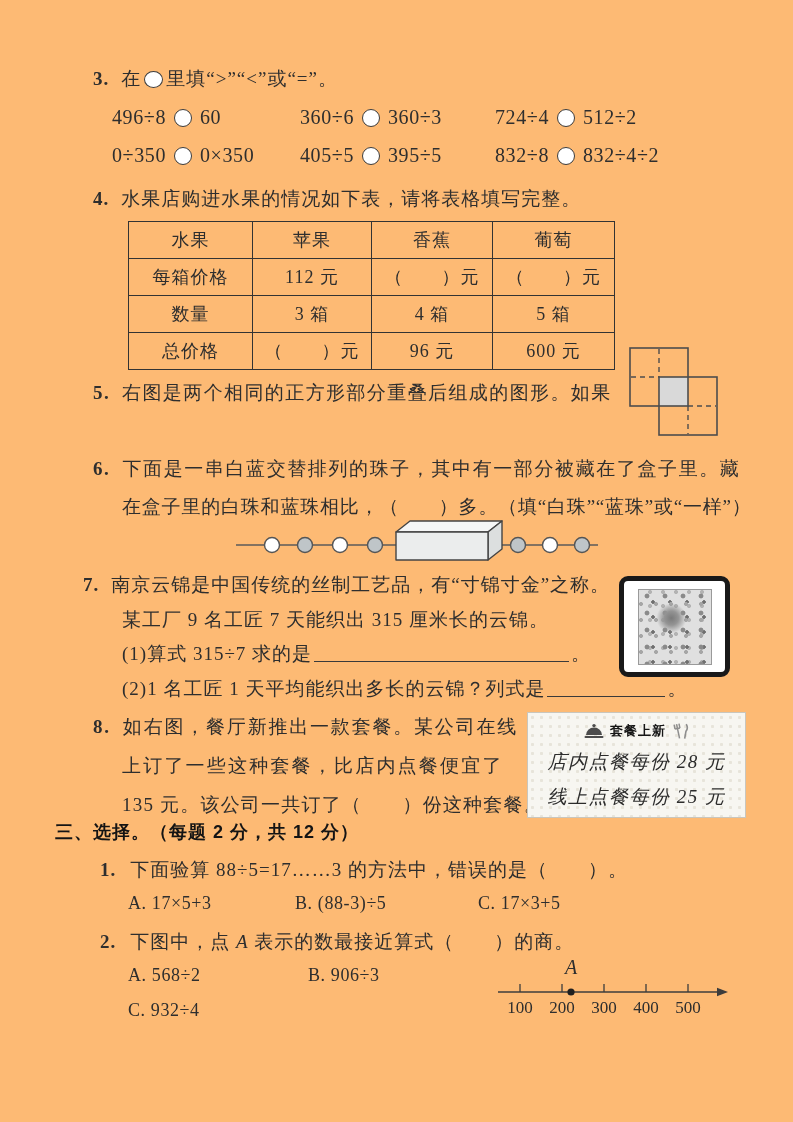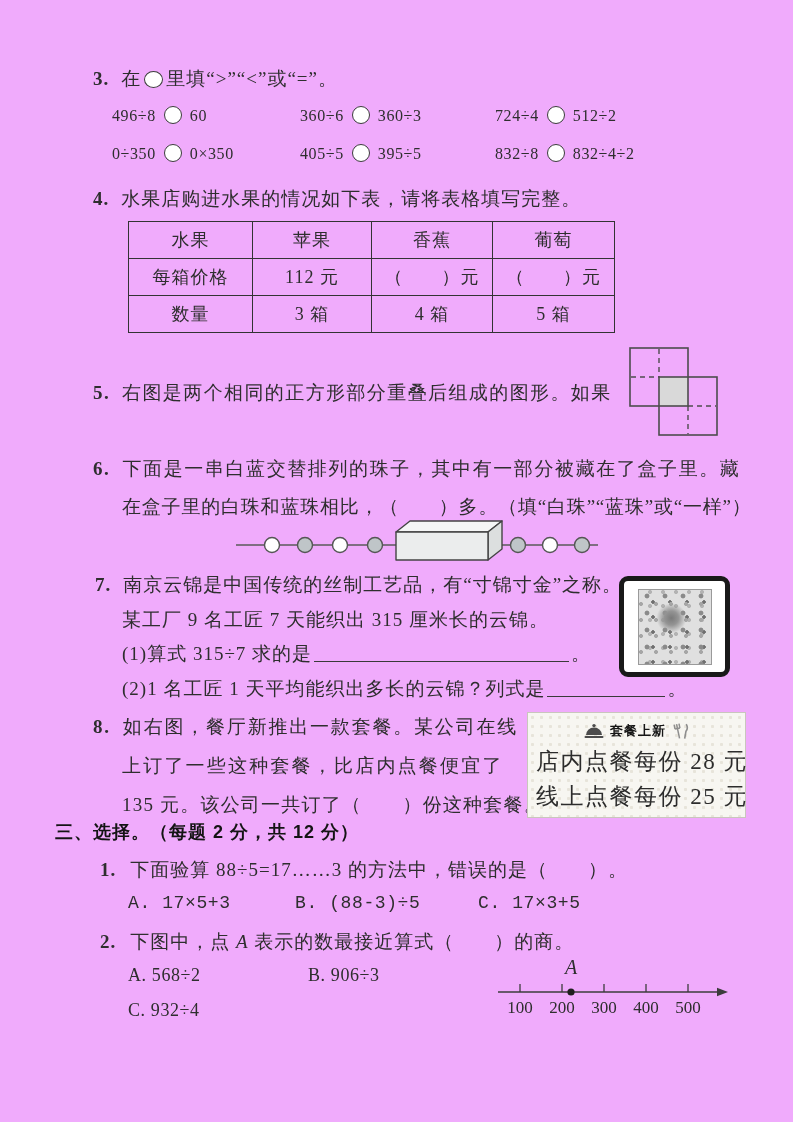--- a/index.html
+++ b/index.html
@@ -1,46 +1,46 @@
 <!DOCTYPE html>
 <html><head>
 <meta charset="utf-8">
 <style>
   html,body{margin:0;padding:0;background:#e9e9e9;}
   .page{
-    position:relative;width:793px;height:1122px;background:#f0abfc;
+    position:relative;width:793px;height:1122px;background:#fdba74;
     font-family:"Liberation Serif", serif;color:#2e2e2e;overflow:hidden;
     margin:0 auto;
   }
   .abs{position:absolute;}
   .qline{font-size:19px;letter-spacing:1px;white-space:nowrap;}
   .qnum{font-weight:bold;font-size:19px;margin-right:12px;}
   .subnum{font-weight:bold;font-size:19px;margin-right:14px;}
-  .cmp{position:absolute;top:0;font-size:16px;letter-spacing:0.6px;white-space:nowrap;}
+  .cmp{position:absolute;top:0;font-size:20px;letter-spacing:0.6px;white-space:nowrap;}
   .circle{display:inline-block;width:16px;height:16px;border:1.5px solid #3c3c3c;
     border-radius:50%;vertical-align:-3px;margin:0 8px;background:#fff;}
   .pcircle{display:inline-block;width:17px;height:15px;border:1.4px solid #3c3c3c;
     border-radius:50%;vertical-align:-3px;margin:0 3px;background:#fff;}
   table.fruit{border-collapse:collapse;table-layout:fixed;}
   table.fruit td{border:1.2px solid #333;text-align:center;font-size:18px;
     height:36px;padding:0;letter-spacing:1px;}
   .blank{display:inline-block;border-bottom:1.3px solid #3a3a3a;height:17px;
     vertical-align:-2px;margin:0 2px;}
   .sec-header{font-family:"Liberation Sans", sans-serif;font-weight:bold;
     font-size:18px;color:#141414;letter-spacing:1px;white-space:nowrap;}
   .opt{position:absolute;top:0;font-size:18px;letter-spacing:0.6px;white-space:nowrap;}
   .menu-box{box-sizing:border-box;width:219px;height:106px;border:1px solid #c9c6bd;
     background-color:#f7f6f1;
     background-image:radial-gradient(circle, #e7e4da 1.3px, transparent 1.9px);
     background-size:9px 9px;padding:5px 8px 0 8px;}
   .menu-title-row{display:flex;align-items:center;justify-content:center;gap:6px;height:26px;}
   .menu-title{font-family:"Liberation Sans", sans-serif;font-weight:bold;
     font-size:13px;color:#161616;letter-spacing:1px;}
-  .menu-line{font-size:23px;letter-spacing:1.5px;color:#2c2c2c;line-height:35px;
-    text-align:center;white-space:nowrap;}
+  .menu-line{font-size:19px;letter-spacing:1.5px;color:#2c2c2c;line-height:35px;
+    text-align:center;white-space:nowrap;font-style:italic;}
   .frame{box-sizing:border-box;width:111px;height:101px;border:5px solid #191919;
     border-radius:9px;background:#ffffff;display:flex;align-items:center;justify-content:center;}
   .brocade{width:72px;height:74px;border:1px solid #9a9a9a;background-color:#e0e0e0;
     background-image:
       radial-gradient(circle at 45% 38%, #7a7a7a 0px, #949494 7px, transparent 15px),
       radial-gradient(circle at 8px 6px, #8a8a8a 2px, transparent 2.8px),
       radial-gradient(circle at 2px 14px, #a6a6a6 1.6px, transparent 2.3px),
       radial-gradient(circle at 14px 12px, #6f6f6f 1.5px, transparent 2.1px),
       radial-gradient(circle at 11px 2px, #b3b3b3 1.7px, transparent 2.3px);
     background-size:100% 100%, 18px 17px, 15px 16px, 17px 15px, 13px 14px;
@@ -91,20 +91,26 @@
       <td>112 元</td>
       <td>（　　）元</td>
       <td>（　　）元</td>
     </tr>
     <tr>
       <td>数量</td>
       <td>3 箱</td>
       <td>4 箱</td>
       <td>5 箱</td>
     </tr>
+    <tr>
+      <td>总价格</td>
+      <td>（　　）元</td>
+      <td>96 元</td>
+      <td>600 元</td>
+    </tr>
   </tbody>
     </table>
 
   <svg class="abs" style="left:626px;top:344px;" width="95" height="98" viewBox="0 0 95 98">
     <rect x="33" y="33" width="29" height="29" fill="#d9d9d9" stroke="none"></rect>
     <rect x="4" y="4" width="58" height="58" fill="none" stroke="#4d4d4d" stroke-width="1.6"></rect>
     <rect x="33" y="33" width="58" height="58" fill="none" stroke="#4d4d4d" stroke-width="1.6"></rect>
     <g stroke="#4d4d4d" stroke-width="1.4" stroke-dasharray="5 4">
       <line x1="33" y1="5" x2="33" y2="33"></line>
       <line x1="5" y1="33" x2="33" y2="33"></line>
@@ -137,21 +143,21 @@
       <polygon points="252,16 266,5 266,33 252,44" fill="#dcdfdf"></polygon>
       <rect x="160" y="16" width="92" height="28" fill="#ebeded"></rect>
     </g>
     <g stroke="#555555" stroke-width="1.4">
       <circle cx="282" cy="29" r="7.5" fill="#bfc5c8"></circle>
       <circle cx="314" cy="29" r="7.5" fill="#ffffff"></circle>
       <circle cx="346" cy="29" r="7.5" fill="#bfc5c8"></circle>
     </g>
   </svg>
 
-  <div class="abs qline" style="left:95px;top:572px;">
+  <div class="abs qline" style="left:83px;top:572px;">
     <span class="qnum">7.</span><span>南京云锦是中国传统的丝制工艺品，有“寸锦寸金”之称。</span>
   </div>
   <div class="abs qline" style="left:122px;top:607px;">
     <span>某工厂 9 名工匠 7 天能织出 315 厘米长的云锦。</span>
   </div>
   <div class="abs qline" style="left:122px;top:641px;">
     <span>(1)算式 315÷7 求的是</span><span class="blank" style="width:255px;"></span><span>。</span>
   </div>
   <div class="abs qline" style="left:122px;top:676px;">
     <span>(2)1 名工匠 1 天平均能织出多长的云锦？列式是</span><span class="blank" style="width:118px;"></span><span>。</span>
@@ -192,21 +198,21 @@
     </div>
     <div class="menu-line">店内点餐每份 28 元</div>
     <div class="menu-line">线上点餐每份 25 元</div>
   </div>
 
   <div class="abs sec-header" style="left:55px;top:820px;">三、选择。（每题 2 分，共 12 分）</div>
 
   <div class="abs qline" style="left:100px;top:857px;">
     <span class="subnum">1.</span><span>下面验算 88÷5=17……3 的方法中，错误的是（　　）。</span>
   </div>
-  <div class="abs" style="left:0;top:893px;width:793px;height:28px;font-family:Liberation Mono, monospace;">
+  <div class="abs" style="left:0;top:893px;width:793px;height:28px;">
     <span class="opt" style="left:128px;">A. 17×5+3</span>
     <span class="opt" style="left:295px;">B. (88-3)÷5</span>
     <span class="opt" style="left:478px;">C. 17×3+5</span>
   </div>
 
   <div class="abs qline" style="left:100px;top:929px;">
     <span class="subnum">2.</span><span>下图中，点 </span><span class="itA">A</span><span> 表示的数最接近算式（　　）的商。</span>
   </div>
   <div class="abs" style="left:0;top:965px;width:729px;height:28px;">
     <span class="opt" style="left:128px;">A. 568÷2</span>

